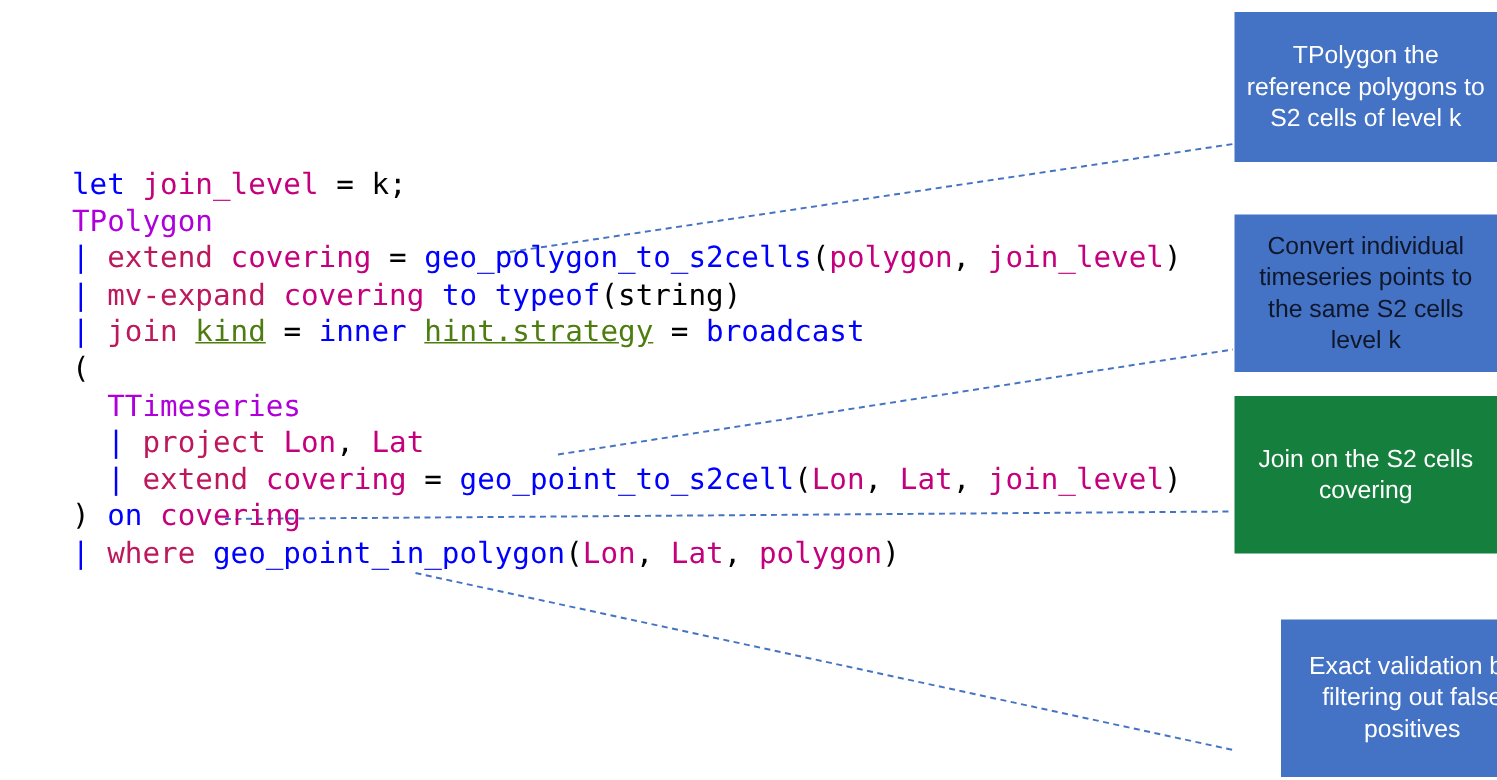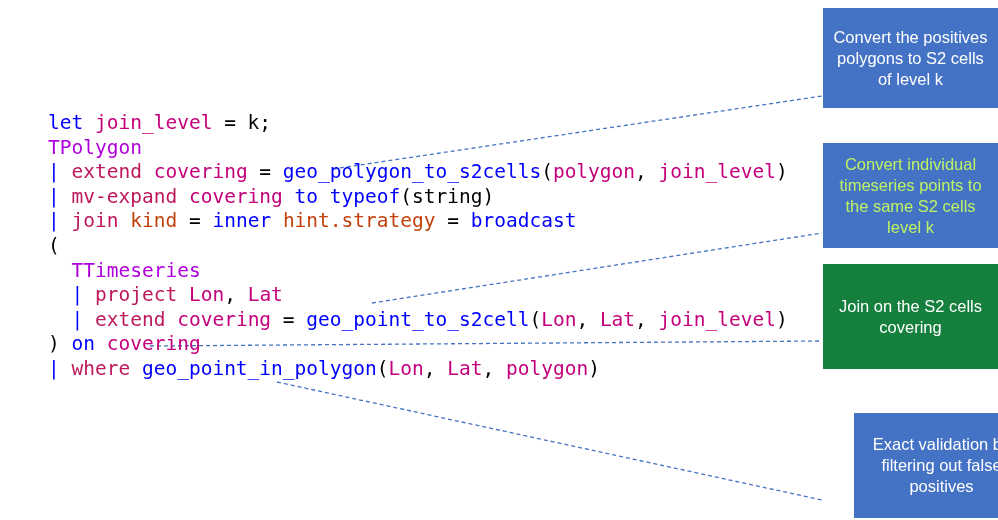--- a/index.html
+++ b/index.html
@@ -47,21 +47,21 @@
   .code-line {
     white-space: pre;
     height: 24.6px;
   }
   .tok { white-space: pre; }
   .t-kw    { color: #0000FF; }            
   .t-op    { color: #be185d; }            
   .t-col   { color: #C4007C; }            
   .t-tbl   { color: #AF00DB; }            
   .t-fn    { color: #0000FF; }            
-  .t-par   { color: #c2410c; }            
+  .t-par   { color: #4d7c0f; text-decoration: underline; }            
   .t-pun   { color: #000000; }            
   .t-pipe  { color: #0000FF; }
 
   
   .callout {
     position: absolute;
     background: #4472C4;
     color: #FFFFFF;
     display: flex;
     align-items: center;
@@ -89,23 +89,23 @@
         <line x1="372" y1="303" x2="822" y2="233" stroke="#4472C4"></line>
         <line x1="150" y1="346" x2="822" y2="341" stroke="#4472C4"></line>
         <line x1="277" y1="382" x2="822" y2="500" stroke="#4472C4"></line>
       </g>
   </svg>
 
   <div id="code-block"><div class="code-line"><span class="tok t-kw">let</span><span class="tok t-pun"> </span><span class="tok t-col">join_level</span><span class="tok t-pun"> = k;</span></div><div class="code-line"><span class="tok t-tbl">TPolygon</span></div><div class="code-line"><span class="tok t-pipe">|</span><span class="tok t-pun"> </span><span class="tok t-op">extend</span><span class="tok t-pun"> </span><span class="tok t-col">covering</span><span class="tok t-pun"> = </span><span class="tok t-fn">geo_polygon_to_s2cells</span><span class="tok t-pun">(</span><span class="tok t-col">polygon</span><span class="tok t-pun">, </span><span class="tok t-col">join_level</span><span class="tok t-pun">)</span></div><div class="code-line"><span class="tok t-pipe">|</span><span class="tok t-pun"> </span><span class="tok t-op">mv-expand</span><span class="tok t-pun"> </span><span class="tok t-col">covering</span><span class="tok t-pun"> </span><span class="tok t-kw">to</span><span class="tok t-pun"> </span><span class="tok t-kw">typeof</span><span class="tok t-pun">(string)</span></div><div class="code-line"><span class="tok t-pipe">|</span><span class="tok t-pun"> </span><span class="tok t-op">join</span><span class="tok t-pun"> </span><span class="tok t-par">kind</span><span class="tok t-pun"> = </span><span class="tok t-kw">inner</span><span class="tok t-pun"> </span><span class="tok t-par">hint.strategy</span><span class="tok t-pun"> = </span><span class="tok t-kw">broadcast</span></div><div class="code-line"><span class="tok t-pun">(</span></div><div class="code-line"><span class="tok t-pun">  </span><span class="tok t-tbl">TTimeseries</span></div><div class="code-line"><span class="tok t-pun">  </span><span class="tok t-pipe">|</span><span class="tok t-pun"> </span><span class="tok t-op">project</span><span class="tok t-pun"> </span><span class="tok t-col">Lon</span><span class="tok t-pun">, </span><span class="tok t-col">Lat</span></div><div class="code-line"><span class="tok t-pun">  </span><span class="tok t-pipe">|</span><span class="tok t-pun"> </span><span class="tok t-op">extend</span><span class="tok t-pun"> </span><span class="tok t-col">covering</span><span class="tok t-pun"> = </span><span class="tok t-fn">geo_point_to_s2cell</span><span class="tok t-pun">(</span><span class="tok t-col">Lon</span><span class="tok t-pun">, </span><span class="tok t-col">Lat</span><span class="tok t-pun">, </span><span class="tok t-col">join_level</span><span class="tok t-pun">)</span></div><div class="code-line"><span class="tok t-pun">)</span><span class="tok t-pun"> </span><span class="tok t-kw">on</span><span class="tok t-pun"> </span><span class="tok t-col">covering</span></div><div class="code-line"><span class="tok t-pipe">|</span><span class="tok t-pun"> </span><span class="tok t-op">where</span><span class="tok t-pun"> </span><span class="tok t-fn">geo_point_in_polygon</span><span class="tok t-pun">(</span><span class="tok t-col">Lon</span><span class="tok t-pun">, </span><span class="tok t-col">Lat</span><span class="tok t-pun">, </span><span class="tok t-col">polygon</span><span class="tok t-pun">)</span></div></div>
 
   <div id="callouts-layer">
       <div class="callout" style="left: 823px; top: 8px; width: 175px; height: 100px; background: rgb(68, 114, 196); color: rgb(255, 255, 255);">
-        <span class="callout-text">Convert the positives polygons to S2 cells of level k</span>
+        <span class="callout-text">TPolygon the reference polygons to S2 cells of level k</span>
       </div>
-      <div class="callout" style="left: 823px; top: 143px; width: 175px; height: 105px; background: rgb(68, 114, 196); color: #bef264;">
+      <div class="callout" style="left: 823px; top: 143px; width: 175px; height: 105px; background: rgb(68, 114, 196); color: #0f172a;">
         <span class="callout-text">Convert individual timeseries points to the same S2 cells level k</span>
       </div>
       <div class="callout" style="left: 823px; top: 264px; width: 175px; height: 105px; background: #15803d; color: rgb(255, 255, 255);">
         <span class="callout-text">Join on the S2 cells covering</span>
       </div>
       <div class="callout" style="left: 854px; top: 413px; width: 175px; height: 105px; background: rgb(68, 114, 196); color: rgb(255, 255, 255);">
         <span class="callout-text">Exact validation by filtering out false positives</span>
       </div>
     </div>
 

